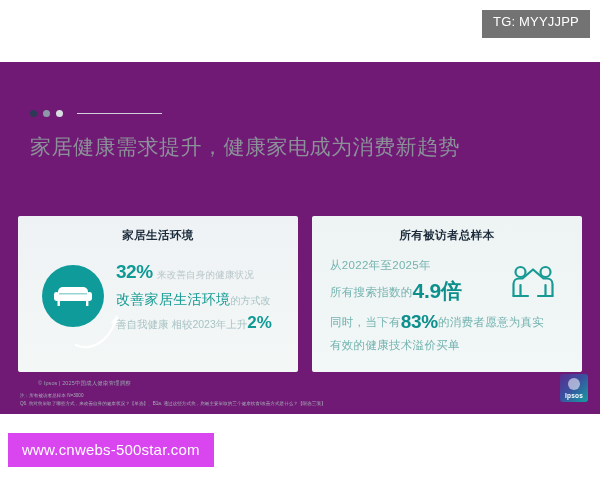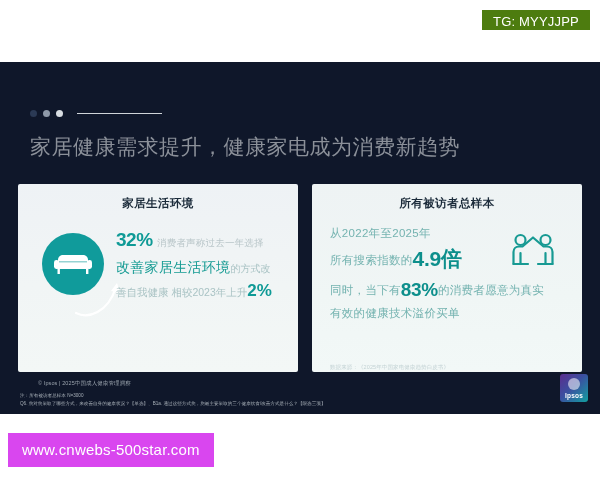--- a/index.html
+++ b/index.html
@@ -13,25 +13,25 @@
     font-family: "Liberation Sans", "DejaVu Sans", sans-serif;
     position: relative;
     overflow: hidden;
   }
 
   
   .tg-chip {
     position: absolute;
     top: 10px;
     right: 10px;
-    background: #4d7c0f;
+    background: #737373;
     color: #ffffff;
     font-size: 13px;
     letter-spacing: 0.2px;
-    padding: 5px 11px 2px 11px;
+    padding: 5px 11px 10px 11px;
     line-height: 1;
   }
   .url-chip {
     position: absolute;
     left: 8px;
     bottom: 13px;
     background: #d946ef;
     color: #ffffff;
     font-size: 15px;
     letter-spacing: 0.2px;
@@ -39,21 +39,21 @@
     line-height: 1;
   }
 
   
   .slide {
     position: absolute;
     left: 0;
     top: 62px;
     width: 600px;
     height: 352px;
-    background: #0f172a;
+    background: #701a75;
   }
 
   
   .pager {
     position: absolute;
     left: 30px;
     top: 48px;
     display: flex;
     align-items: center;
     gap: 6px;
@@ -94,20 +94,21 @@
     top: 122px;
     width: 564px;
     height: 188px;
     display: flex;
     gap: 14px;
   }
   .card {
     position: relative;
     border-radius: 2px;
     overflow: hidden;
+    margin-top: 32px;
   }
   .card.left {
     width: 280px;
     background: linear-gradient(180deg, #eef2f5 0%, #f1f5f5 55%, #f3f7f6 100%);
   }
   .card.right {
     width: 270px;
     background: linear-gradient(180deg, #eef3f4 0%, #f0f6f5 60%, #f2f8f7 100%);
   }
   .card-title {
@@ -320,21 +321,21 @@
         </div>
 
         <svg class="arrow-curve" viewBox="0 0 54 48" aria-hidden="true">
           <path d="M4 42 C16 48 36 42 44 16" stroke="#ffffff" stroke-width="2.2" fill="none" stroke-linecap="round"></path>
           <path d="M39 20 L45 12 L48 22 Z" fill="#ffffff"></path>
         </svg>
 
         <div class="left-text">
           <div class="ln">
             <span class="big-num">32%</span>
-            <span class="sm-note">消费者声称过去一年选择</span>
+            <span class="sm-note">来改善自身的健康状况</span>
           </div>
           <div class="ln">
             <span class="mid-strong">改善家居生活环境</span><span class="mid-soft">的方式改</span>
           </div>
           <div class="ln l3">
             <span class="soft2">善自我健康 相较2023年上升</span><span class="num-2">2%</span>
           </div>
         </div>
 
       </div>

